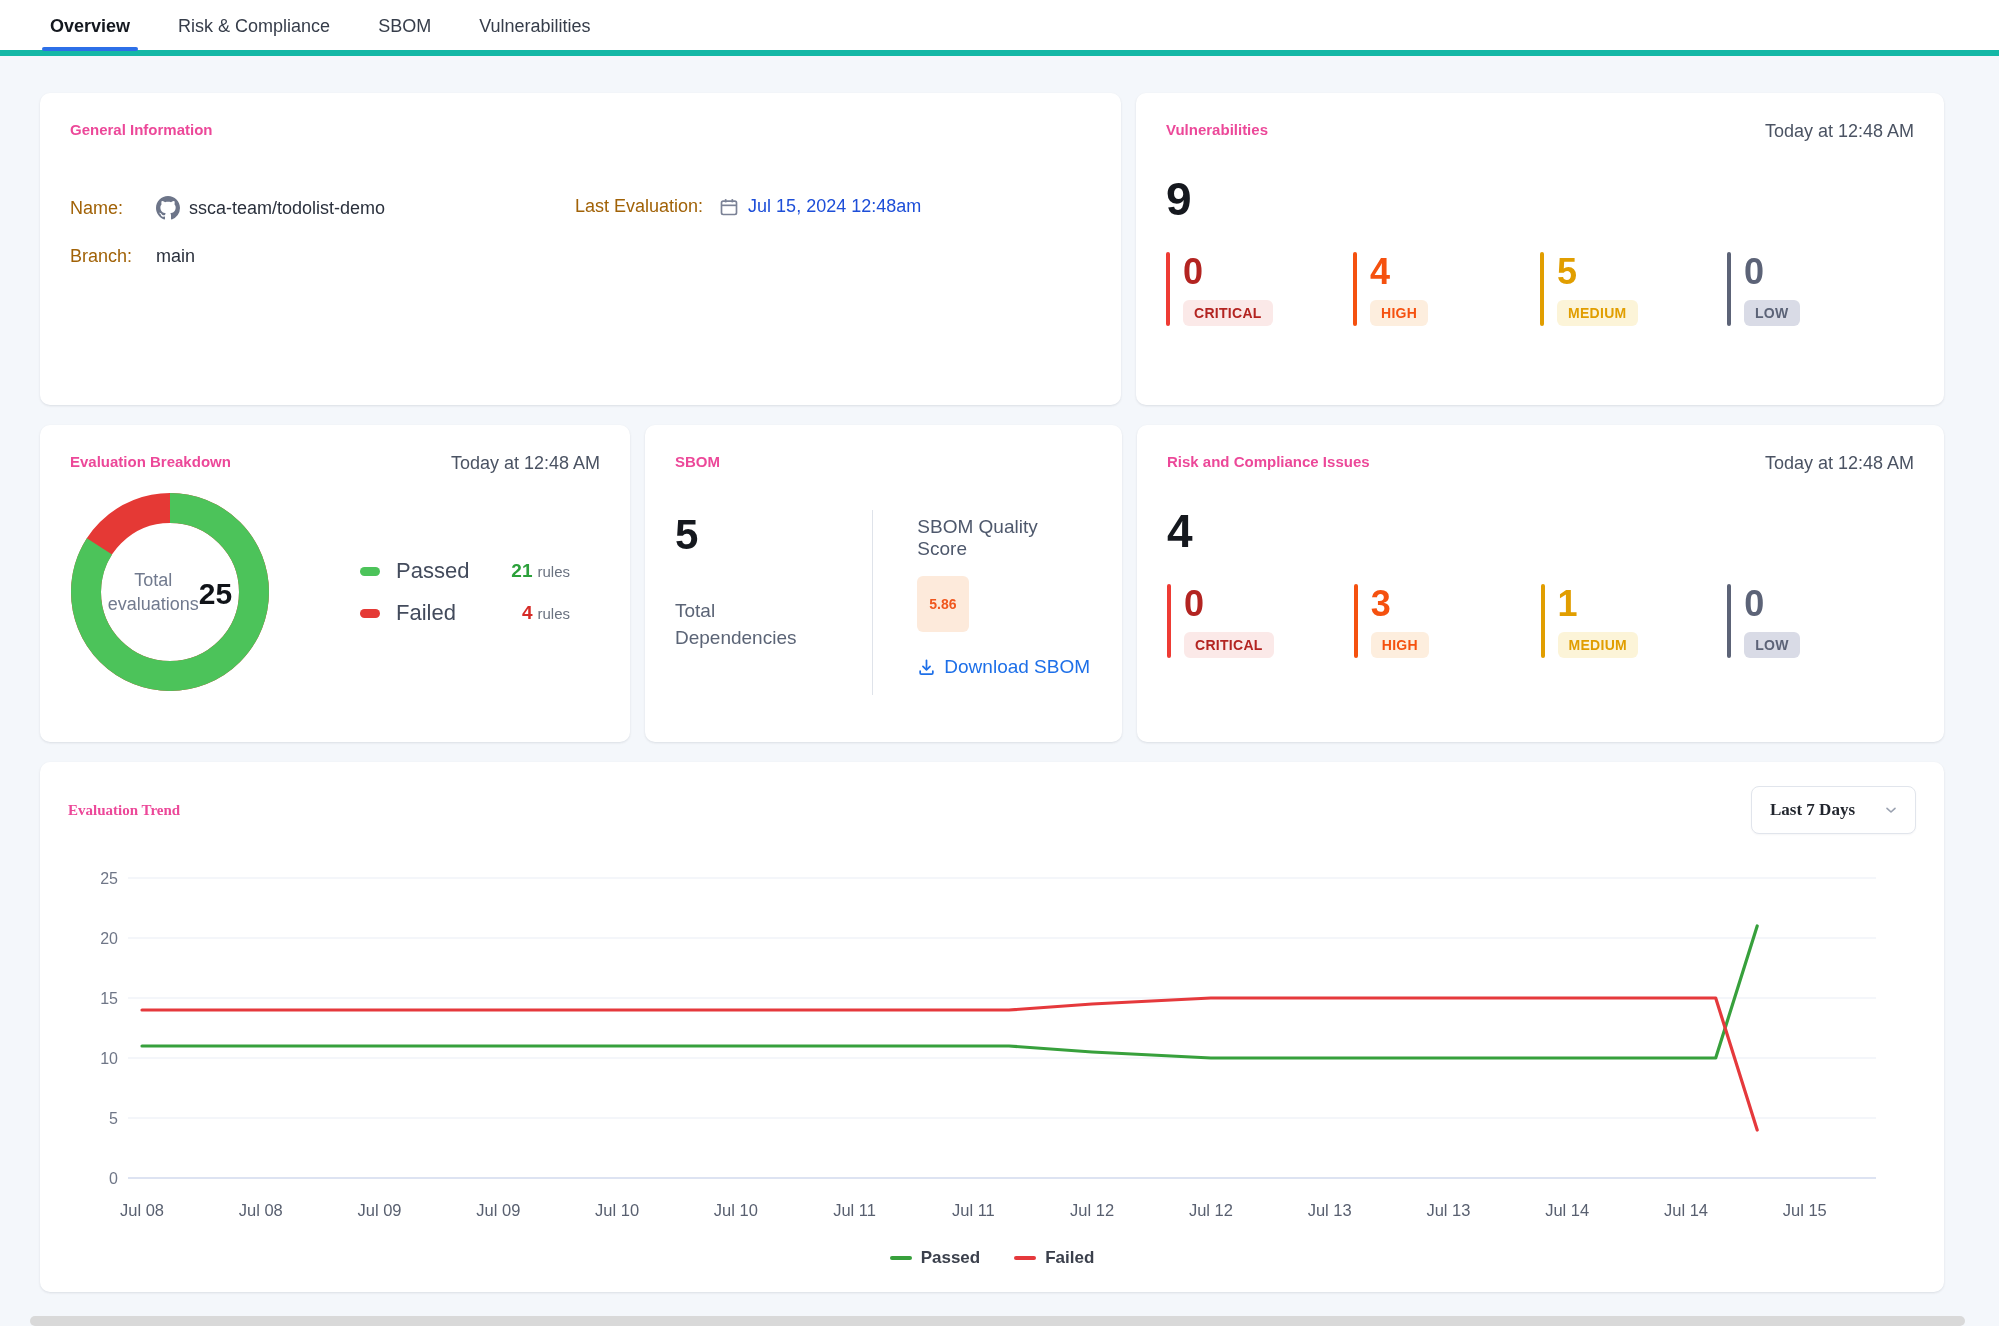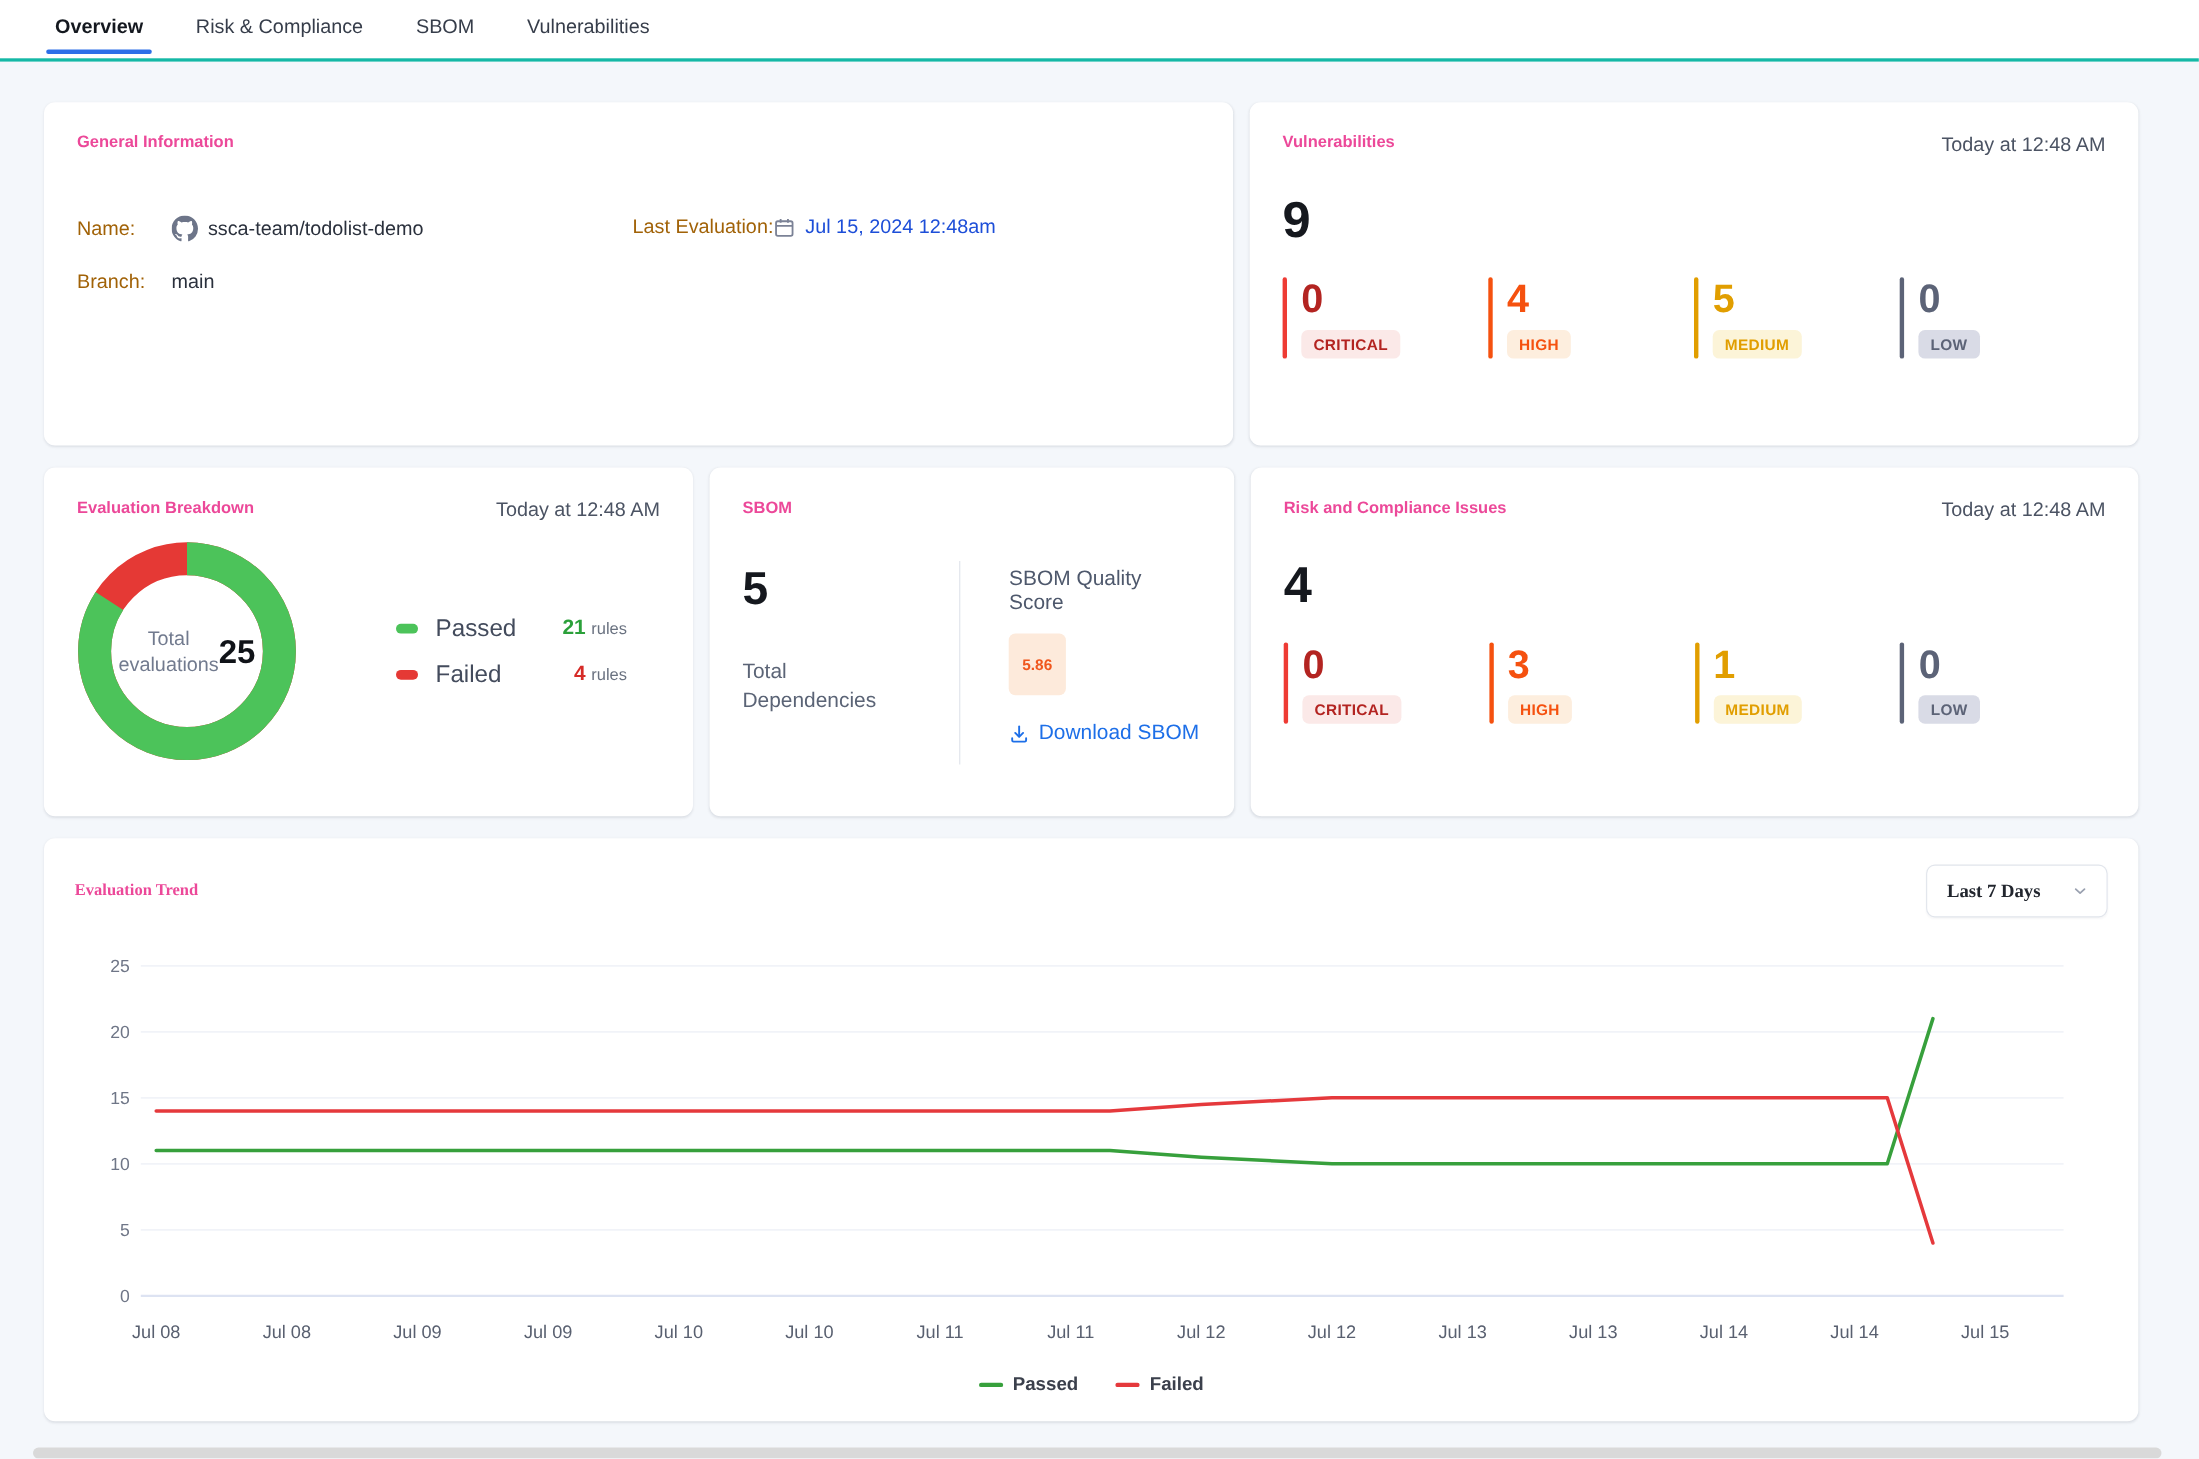--- a/index.html
+++ b/index.html
@@ -7,24 +7,24 @@
   body {
     font-family:"Liberation Sans", sans-serif;
     background:#f4f7fb;
     color:#1c212b;
     overflow:hidden;
     position:relative;
   }
   
   .tabbar {
     background:#ffffff;
-    border-bottom:3px solid #14b8a6;
+    border-bottom:6px solid #14b8a6;
     height:56px;
     display:flex;
-    align-items:flex-start;
+    align-items:flex-end;
     padding-left:48px;
     gap:44px;
   }
   .tab {
     font-size:18px;
     font-weight:500;
     color:#363d4a;
     padding:14px 2px 13px 2px;
     position:relative;
     cursor:pointer;
@@ -53,21 +53,21 @@
   .card-head { display:flex; justify-content:space-between; align-items:flex-start; }
   .card-title { font-size:15px; font-weight:700; color:#ec4899; }
   .timestamp { font-size:18px; color:#4b5363; }
   
   .card-general { width:1081px; height:312px; }
   .card-vuln { flex:1; height:312px; }
   .gi-grid { display:flex; margin-top:58px; }
   .gi-left { width:505px; }
   .gi-row { display:flex; align-items:center; margin-bottom:26px; font-size:18px; }
   .gi-label { font-weight:400; color:#a16207; width:86px; }
-  .gi-label.wide { width:auto; margin-right:0; }
+  .gi-label.wide { width:auto; margin-right:16px; }
   .gi-value { color:#2a303c; display:flex; align-items:center; gap:9px; }
   .gi-value.muted { color:#1d4ed8; }
   .gh-icon svg { width:24px; height:24px; fill:#6d7589; display:block; }
   .cal-icon svg { width:20px; height:20px; stroke:#7b8296; display:block; }
   .big-number { font-size:46px; font-weight:700; color:#15181e; margin-top:34px; line-height:1; }
   .sev-row { display:flex; margin-top:30px; }
   .sev { flex:1; display:flex; }
   .sev-bar { width:4px; border-radius:2px; }
   .sev-body { padding-left:13px; padding-top:2px; }
   .sev-count { font-size:36px; font-weight:700; line-height:1; }

